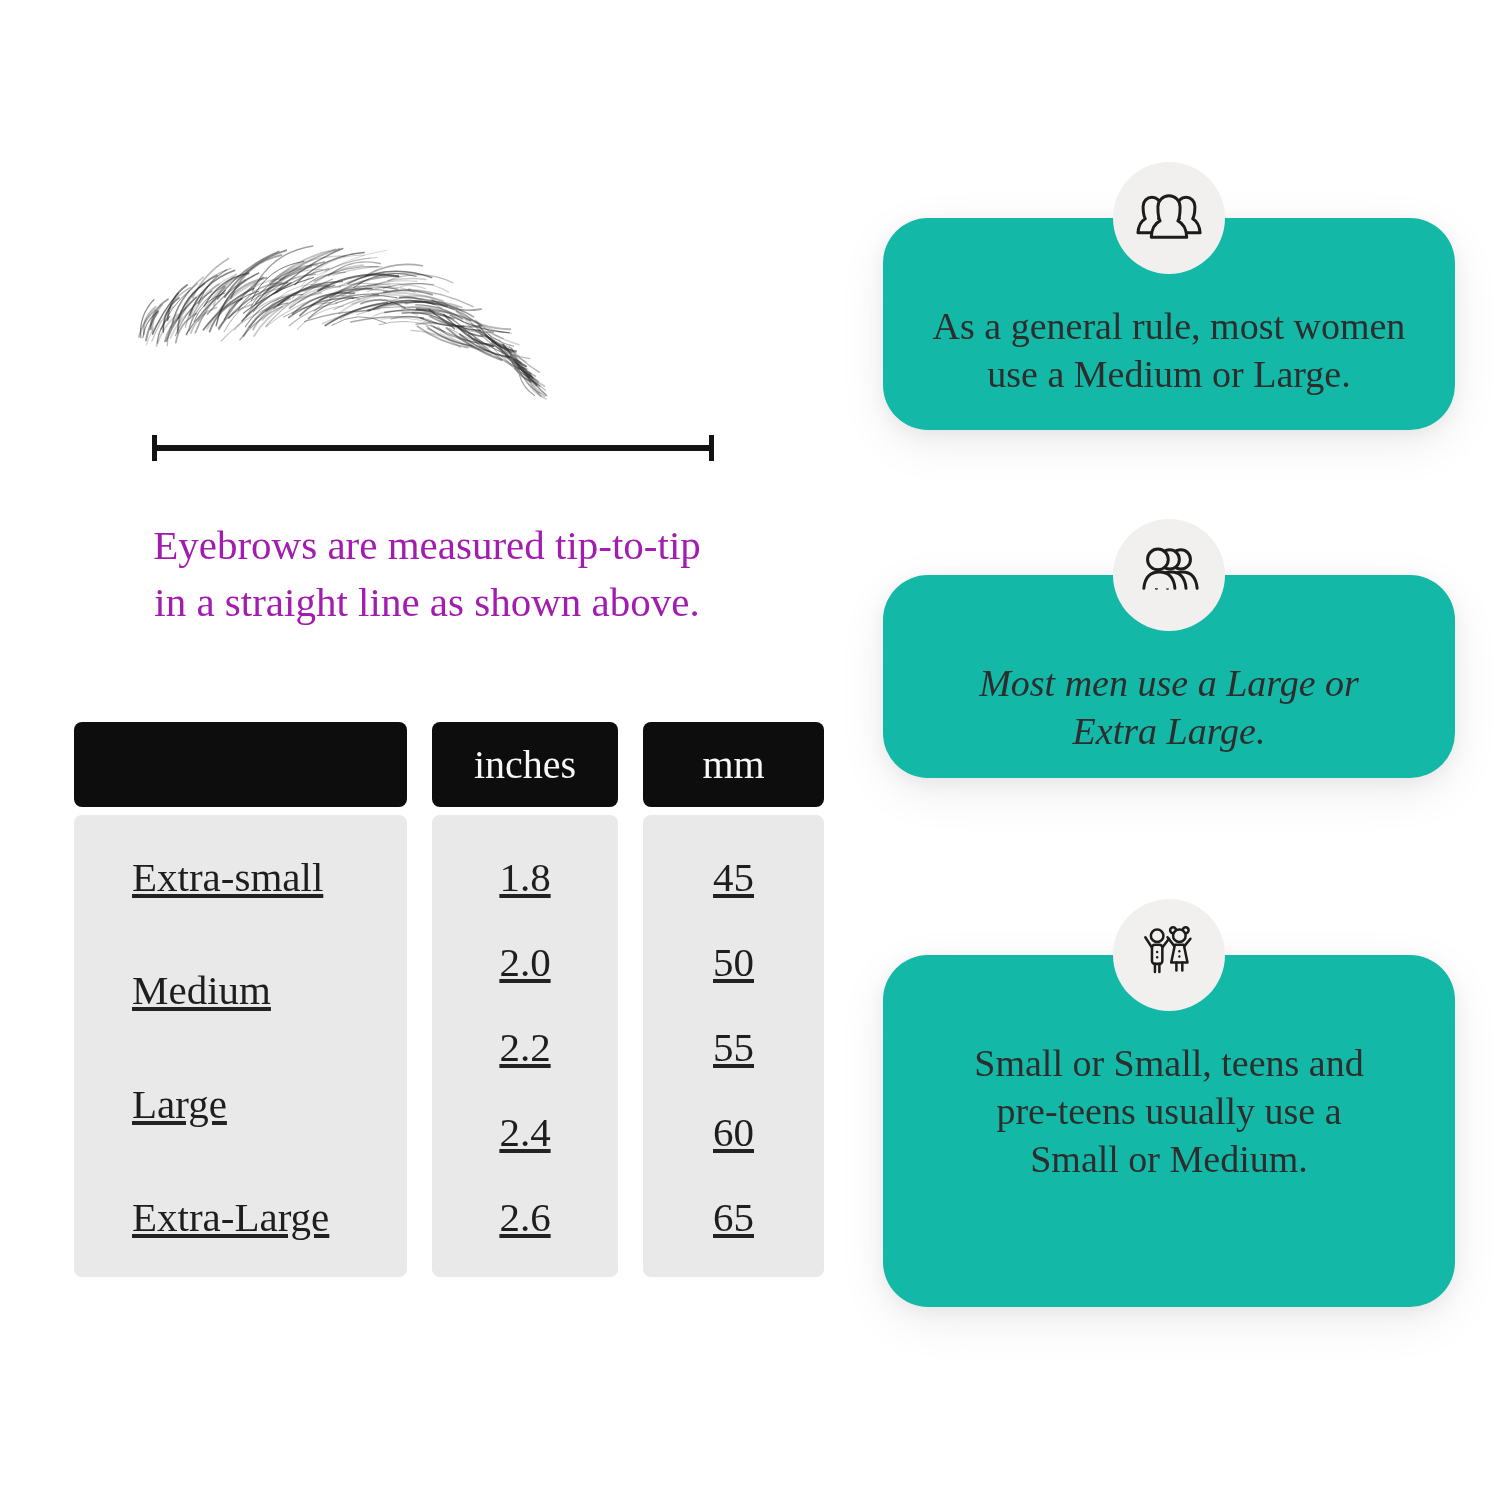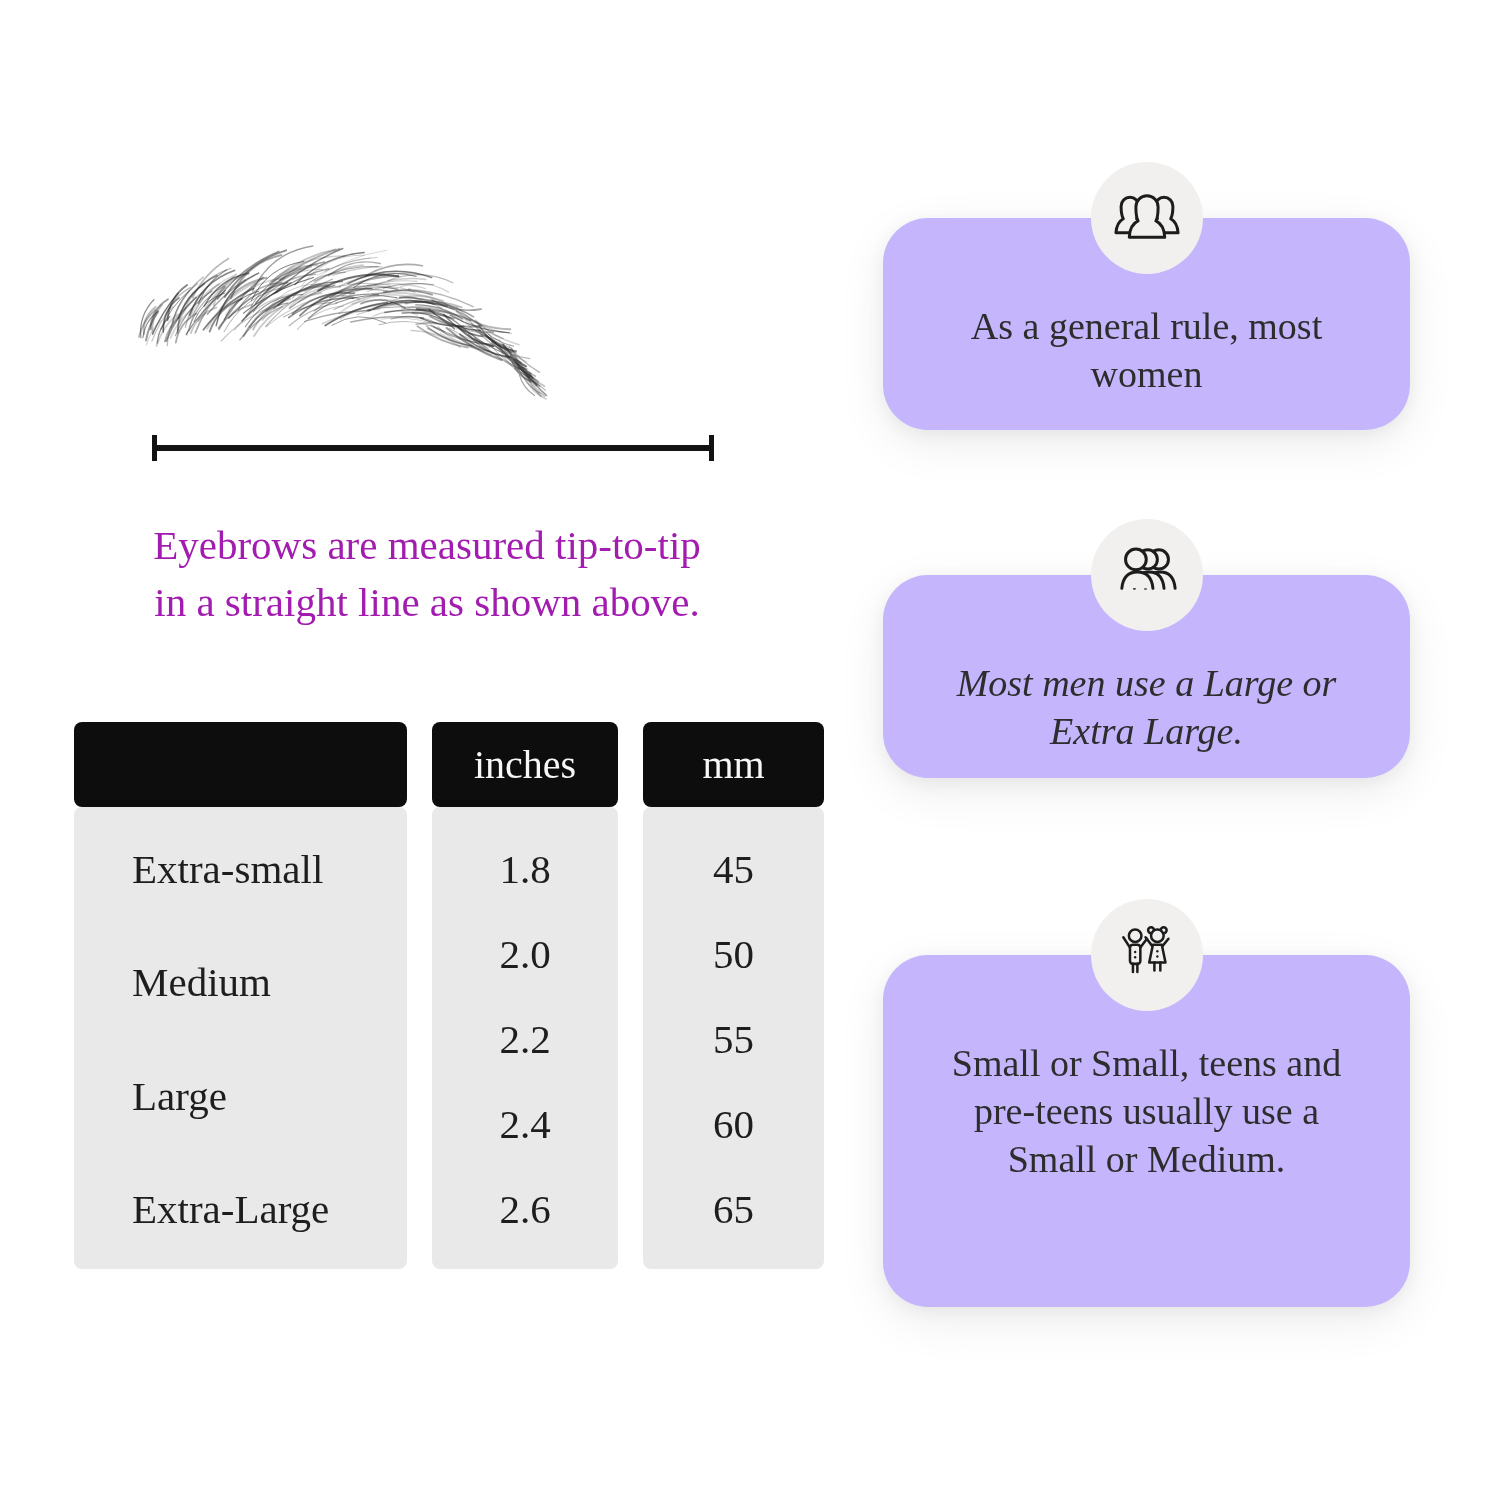--- a/index.html
+++ b/index.html
@@ -18,34 +18,34 @@
     position:absolute;left:118px;top:517px;width:618px;text-align:center;
     font-size:41px;line-height:57px;color:#a21caf;
   }
   
   .size-table{position:absolute;left:74px;top:722px;width:722px;}
   .thead,.tbody{display:grid;grid-template-columns:333px 186px 181px;column-gap:25px;}
   .th{
     height:85px;background:#0d0d0d;border-radius:8px;color:#f7f7f7;
     display:flex;align-items:center;justify-content:center;font-size:40px;
   }
-  .tbody{}
+  .tbody{margin-top:8px;text-decoration:underline;}
   .tcol{
     height:462px;background:#e9e9e9;border-radius:8px;
     display:flex;flex-direction:column;justify-content:space-between;
     padding:38px 0 36px 0;box-sizing:border-box;
   }
   .cell{
     height:48px;display:flex;align-items:center;justify-content:center;
     font-size:41px;color:#1e1e1e;
   }
   .tcol.labels .cell{justify-content:flex-start;padding-left:58px;}
   
   .card{
-    position:absolute;left:883px;width:527px;background:#c4b5fd;border-radius:45px;
+    position:absolute;left:883px;width:572px;background:#14b8a6;border-radius:45px;
     box-shadow:0 4px 18px rgba(0,0,0,.055),0 14px 48px rgba(0,0,0,.075);
   }
   .card-1{top:218px;height:212px;}
   .card-2{top:575px;height:203px;font-style:italic;}
   .card-3{top:955px;height:352px;}
   .badge{
     position:absolute;left:50%;top:0;transform:translate(-50%,-50%);
     width:112px;height:112px;border-radius:50%;background:#f1f0ef;
     display:flex;align-items:center;justify-content:center;
   }
@@ -342,20 +342,21 @@
   <div class="card card-1">
     <div class="badge">
       <svg viewBox="0 0 100 100" aria-hidden="true">
         <path class="icon-fill" d="M8,70 Q9,56 18,51 Q15,46 15,34 a12,12 0 0 1 24,0 Q39,46 36,51 Q45,56 46,70 Z"></path>
         <path class="icon-fill" d="M54,70 Q55,56 64,51 Q61,46 61,34 a12,12 0 0 1 24,0 Q85,46 82,51 Q91,56 92,70 Z"></path>
         <path class="icon-fill" d="M26,76 Q27,59 38,54 Q35,49 35,35 a15,15 0 0 1 30,0 Q65,49 62,54 Q73,59 74,76 Z"></path>
       </svg>
     </div>
     <div class="card-text">
       <div>As a general rule, most women</div>
+      <div>use a Medium or Large.</div>
     </div>
   </div>
 
   <div class="card card-2">
     <div class="badge">
       <svg viewBox="0 0 100 100" aria-hidden="true">
         <circle class="icon-fill" cx="66" cy="29" r="13"></circle>
         <path d="M48,68 Q50,46 68,46 Q86,46 88,68" fill="#f1f0ef" stroke="none"></path>
         <path class="icon-stroke" d="M48,68 Q50,46 68,46 Q86,46 88,68"></path>
         <circle class="icon-fill" cx="51" cy="29" r="13"></circle>

